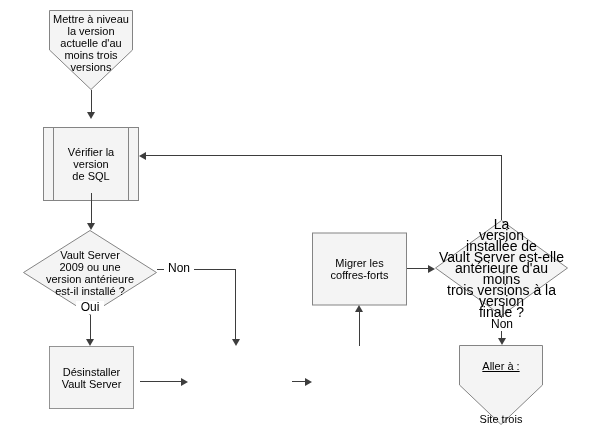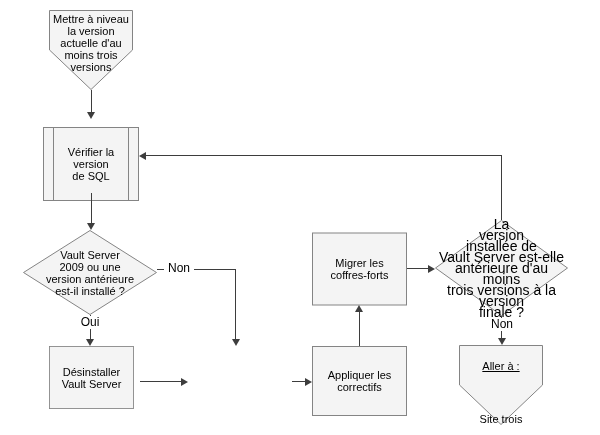--- a/index.html
+++ b/index.html
@@ -95,27 +95,20 @@
 
   <div class="node" style="left:43px; top:346px; width:97px; height:63px;">
     <svg viewBox="0 0 97 72">
       <rect x="0.5" y="0.5" width="96" height="71"></rect>
     </svg>
     <div class="node-text">Désinstaller
 Vault Server</div>
   </div>
 
 
-  <div class="node" style="left:312px; top:346px; width:95px; height:70px;">
-    <svg viewBox="0 0 95 70">
-      <rect x="0.5" y="0.5" width="94" height="69"></rect>
-    </svg>
-    <div class="node-text">Appliquer les
-correctifs</div>
-  </div>
 
   <div class="node" style="left:312px; top:232px; width:95px; height:74px;padding-left:36px;">
     <svg viewBox="0 0 95 73">
       <rect x="0.5" y="0.5" width="94" height="72"></rect>
     </svg>
     <div class="node-text">Migrer les
 coffres-forts</div>
   </div>
 
   <div class="node" style="left:435px; top:220px; width:133px; height:96px;">
@@ -148,21 +141,21 @@
   </div>
 
   <div>
     <div class="line" style="left:90.5px; top:193px; width:1px; height:30px;"></div>
     <div class="arrow down" style="left:87px; top:223px;"></div>
   </div>
 
   <div>
     <div class="line" style="left:89.5px; top:315px; width:1px; height:24px;"></div>
     <div class="arrow down" style="left:86px; top:339px;"></div>
-    <span class="edge-label" style="left:76px; top:316px; width:28px;">Oui</span>
+    <span class="edge-label" style="left:76px; top:301px; width:28px;">Oui</span>
   </div>
 
   <div>
     <div class="line" style="left:157px; top:269px; width:79px; height:1px;"></div>
     <div class="line" style="left:235px; top:269px; width:1px; height:70px;"></div>
     <div class="arrow down" style="left:231.5px; top:339px;"></div>
     <span class="edge-label" style="left:164px; top:262px; width:30px;">Non</span>
   </div>
 
   <div>

